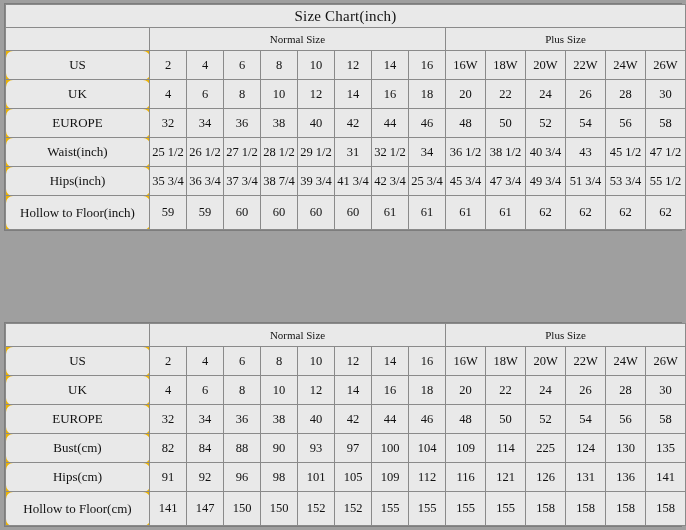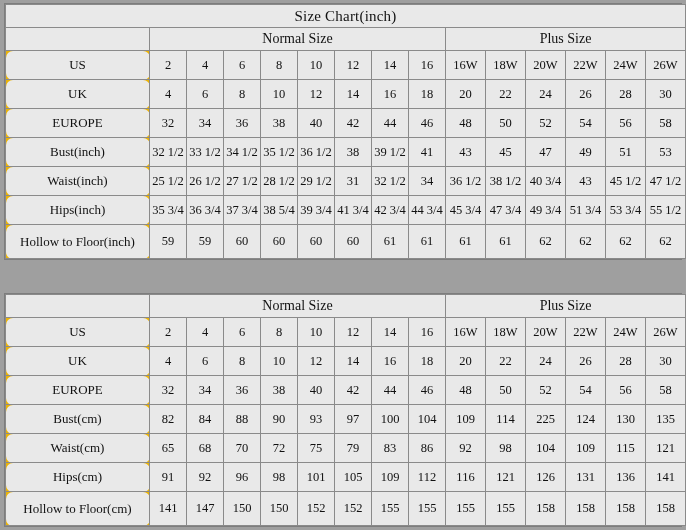--- a/index.html
+++ b/index.html
@@ -42,21 +42,21 @@
     padding: 0;
     overflow: hidden;
     white-space: nowrap;
   }
   .title-cell {
     font-size: 15px;
     height: 22px;
     letter-spacing: 0.2px;
   }
   .group-cell {
-    font-size: 14px;
+    font-size: 11px;
     height: 22px;
   }
   .rowlabel {
     font-size: 13px;
     height: 28px;
     padding: 0 4px;
     border-radius: 7px;
   }
   .cell {
     font-size: 12.5px;
@@ -145,37 +145,20 @@
           <td class="cell">44</td>
           <td class="cell">46</td>
           <td class="cell">48</td>
           <td class="cell">50</td>
           <td class="cell">52</td>
           <td class="cell">54</td>
           <td class="cell">56</td>
           <td class="cell">58</td>
         </tr>
         <tr>
-          <td class="rowlabel">Bust(inch)</td>
-          <td class="cell">32 1/2</td>
-          <td class="cell">33 1/2</td>
-          <td class="cell">34 1/2</td>
-          <td class="cell">35 1/2</td>
-          <td class="cell">36 1/2</td>
-          <td class="cell">38</td>
-          <td class="cell">39 1/2</td>
-          <td class="cell">41</td>
-          <td class="cell">43</td>
-          <td class="cell">45</td>
-          <td class="cell">47</td>
-          <td class="cell">49</td>
-          <td class="cell">51</td>
-          <td class="cell">53</td>
-        </tr>
-        <tr>
           <td class="rowlabel">Waist(inch)</td>
           <td class="cell">25 1/2</td>
           <td class="cell">26 1/2</td>
           <td class="cell">27 1/2</td>
           <td class="cell">28 1/2</td>
           <td class="cell">29 1/2</td>
           <td class="cell">31</td>
           <td class="cell">32 1/2</td>
           <td class="cell">34</td>
           <td class="cell">36 1/2</td>
@@ -183,25 +166,25 @@
           <td class="cell">40 3/4</td>
           <td class="cell">43</td>
           <td class="cell">45 1/2</td>
           <td class="cell">47 1/2</td>
         </tr>
         <tr>
           <td class="rowlabel">Hips(inch)</td>
           <td class="cell">35 3/4</td>
           <td class="cell">36 3/4</td>
           <td class="cell">37 3/4</td>
-          <td class="cell">38 5/4</td>
+          <td class="cell">38 7/4</td>
           <td class="cell">39 3/4</td>
           <td class="cell">41 3/4</td>
           <td class="cell">42 3/4</td>
-          <td class="cell">44 3/4</td>
+          <td class="cell">25 3/4</td>
           <td class="cell">45 3/4</td>
           <td class="cell">47 3/4</td>
           <td class="cell">49 3/4</td>
           <td class="cell">51 3/4</td>
           <td class="cell">53 3/4</td>
           <td class="cell">55 1/2</td>
         </tr>
         <tr class="tall">
           <td class="rowlabel">Hollow to Floor(inch)</td>
           <td class="cell">59</td>
@@ -310,37 +293,20 @@
           <td class="cell">100</td>
           <td class="cell">104</td>
           <td class="cell">109</td>
           <td class="cell">114</td>
           <td class="cell">225</td>
           <td class="cell">124</td>
           <td class="cell">130</td>
           <td class="cell">135</td>
         </tr>
         <tr>
-          <td class="rowlabel">Waist(cm)</td>
-          <td class="cell">65</td>
-          <td class="cell">68</td>
-          <td class="cell">70</td>
-          <td class="cell">72</td>
-          <td class="cell">75</td>
-          <td class="cell">79</td>
-          <td class="cell">83</td>
-          <td class="cell">86</td>
-          <td class="cell">92</td>
-          <td class="cell">98</td>
-          <td class="cell">104</td>
-          <td class="cell">109</td>
-          <td class="cell">115</td>
-          <td class="cell">121</td>
-        </tr>
-        <tr>
           <td class="rowlabel">Hips(cm)</td>
           <td class="cell">91</td>
           <td class="cell">92</td>
           <td class="cell">96</td>
           <td class="cell">98</td>
           <td class="cell">101</td>
           <td class="cell">105</td>
           <td class="cell">109</td>
           <td class="cell">112</td>
           <td class="cell">116</td>

